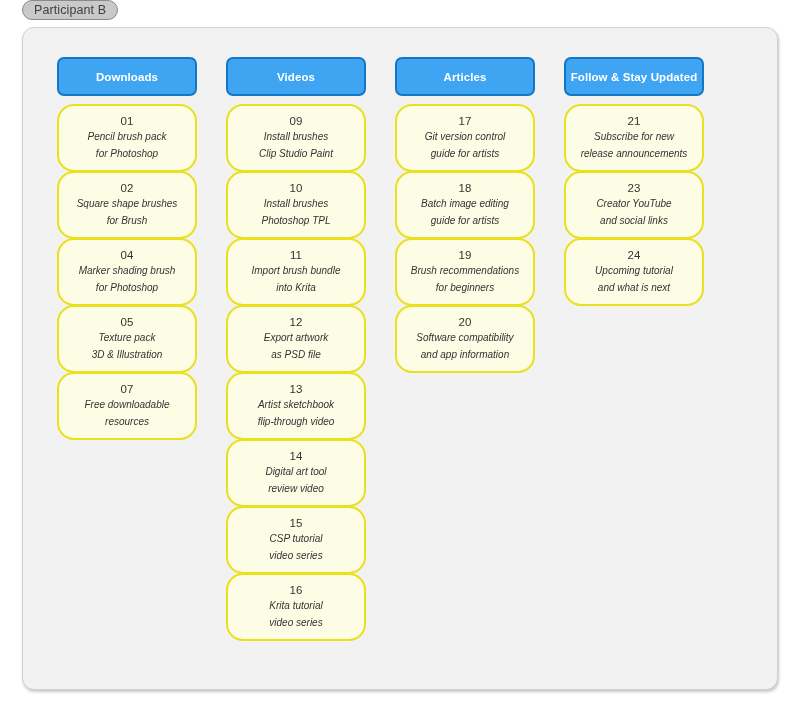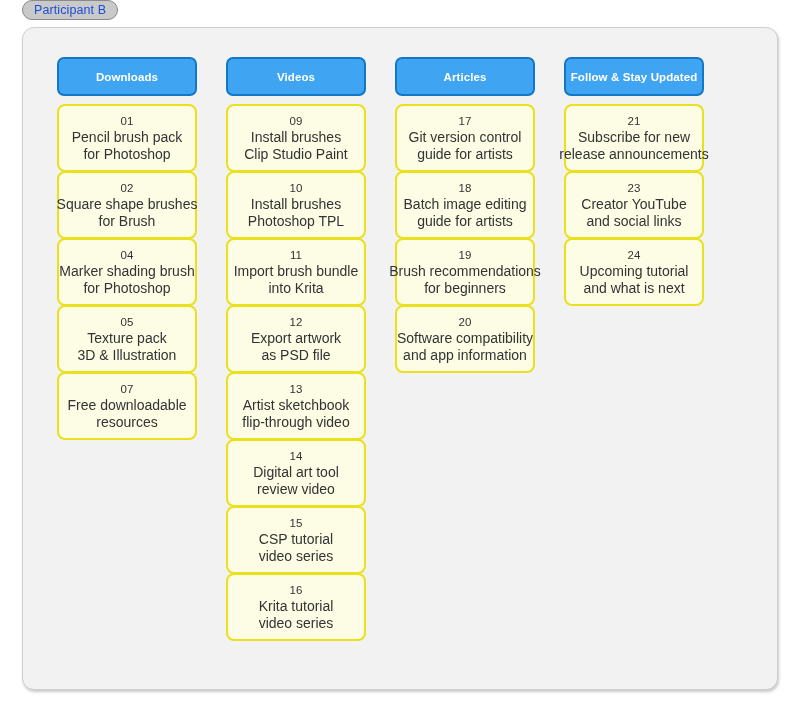--- a/index.html
+++ b/index.html
@@ -24,21 +24,21 @@
     height: 20px;
     padding: 0 11px;
     box-sizing: border-box;
     display: flex;
     align-items: center;
     justify-content: center;
     background: #c9c9c9;
     border: 1px solid #8a8a8a;
     border-radius: 10px;
     font-size: 12.5px;
-    color: #1d4ed8;
+    color: #404040;
     letter-spacing: 0.1px;
     z-index: 5;
     text-align: right;
   }
 
   
   #board-panel {
     position: absolute;
     left: 22px;
     top: 27px;
@@ -89,43 +89,44 @@
   
   .card-stack {
     display: flex;
     flex-direction: column;
   }
   .card {
     box-sizing: border-box;
     min-height: 67px;
     background: #fdfce4;
     border: 2px solid #e9e01e;
-    border-radius: 8px;
+    border-radius: 17px;
     display: flex;
     flex-direction: column;
     align-items: center;
     justify-content: center;
     padding: 7px 5px 8px;
     margin-top: -1px;
     cursor: pointer;
   }
   .card:first-child {
     margin-top: 0;
   }
   .card-num {
     font-size: 11.5px;
     color: #333333;
     line-height: 16px;
   }
   .card-line {
-    font-size: 14px;
+    font-size: 10px;
     color: #333333;
     line-height: 16.5px;
     text-align: center;
     white-space: nowrap;
+    font-style: italic;
   }
 </style>
 </head>
 <body>
 
 <div id="participant-pill">Participant B</div>
 
 <div id="board-panel">
   <div id="columns">
       <div class="column">

